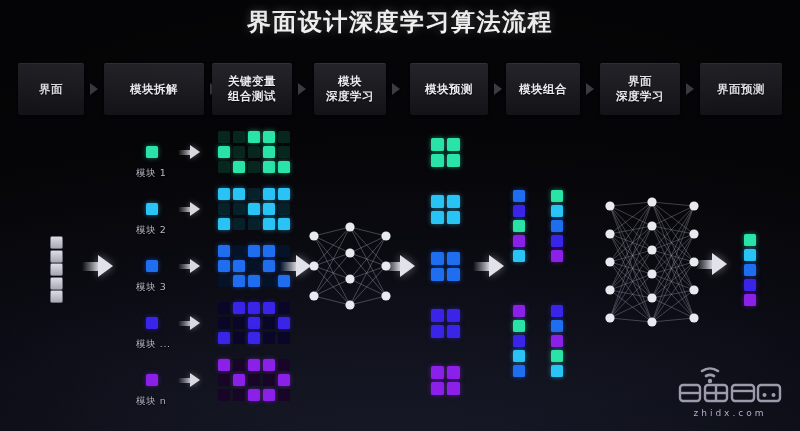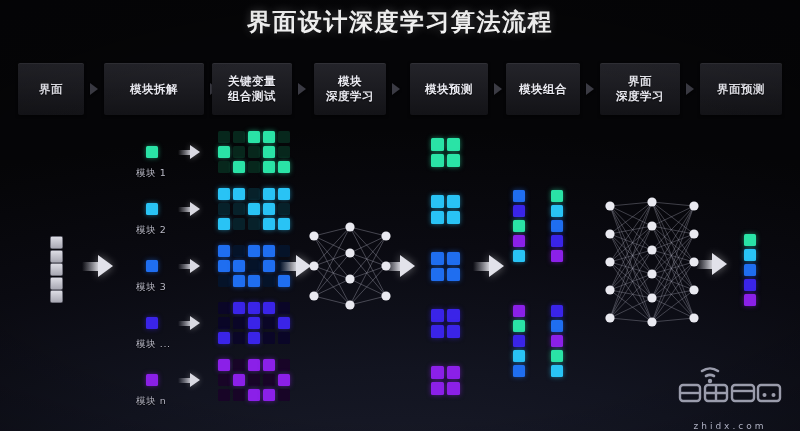--- a/index.html
+++ b/index.html
@@ -70,21 +70,21 @@
   }
   .bigtail{
     position:absolute;height:9px;border-radius:1px;
     background:linear-gradient(90deg,rgba(226,226,234,0) 0%,rgba(226,226,234,.9) 100%);
   }
   svg.net{position:absolute;overflow:visible;}
 
   
   #wm{position:absolute;right:12px;bottom:12px;width:116px;height:62px;opacity:.82;}
   #wmtext{
-    position:absolute;right:13px;bottom:0;width:114px;text-align:center;
+    position:absolute;right:13px;bottom:13px;width:114px;text-align:center;
     font-size:9px;letter-spacing:3px;color:#aeb0c2;
   }
 </style>
 </head>
 <body>
 
 <div id="stage">
 
   <div id="title">界面设计深度学习算法流程</div>
 

